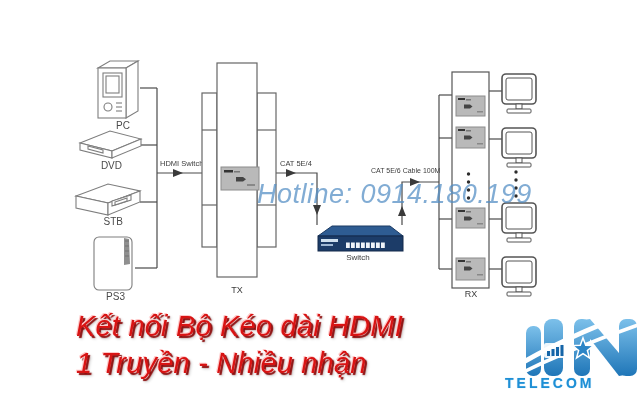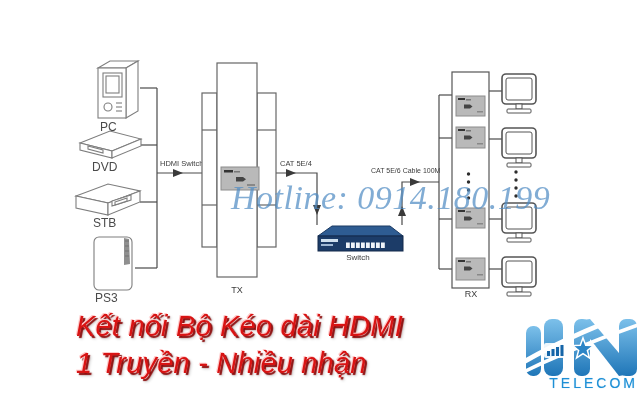--- a/index.html
+++ b/index.html
@@ -1,34 +1,34 @@
 <!DOCTYPE html>
 <html><head>
 <meta charset="utf-8">
 <style>
   html,body{margin:0;padding:0;}
   body{width:640px;height:400px;position:relative;background:#fff;overflow:hidden;
        font-family:"Liberation Sans",sans-serif;}
   .abs{position:absolute;}
-  .diag-label{position:absolute;color:#4a4a4a;font-size:12px;text-align:left;
+  .diag-label{position:absolute;color:#4a4a4a;font-size:10px;text-align:right;
               white-space:nowrap;}
   .cable-label{position:absolute;color:#3c3c3c;font-size:7.5px;white-space:nowrap;}
   .box-label{position:absolute;color:#3c3c3c;font-size:9px;text-align:center;white-space:nowrap;}
   .tv-label{position:absolute;color:#3a3a3a;font-size:10px;font-weight:bold;
             width:34px;text-align:center;letter-spacing:.5px;}
-  #watermark{position:absolute;left:231px;top:179px;
-             font-family:Liberation Serif, serif;font-style:italic;
-             font-size:34px;color:rgba(80,140,195,.72);letter-spacing:.5px;z-index:5;}
+  #watermark{position:absolute;left:257px;top:179px;
+             font-family:Liberation Sans, sans-serif;font-style:italic;
+             font-size:27px;color:rgba(80,140,195,.72);letter-spacing:.5px;z-index:5;}
   .caption{position:absolute;left:76px;font-weight:normal;font-style:italic;
            font-size:29px;color:#d81414;letter-spacing:.2px;white-space:nowrap;
            text-shadow:-1px -1px 0 #ffc9c9,2px 2px 1px #8c0f0f,3px 3px 3px rgba(0,0,0,.22);}
   #caption-line1{top:310px;}
   #caption-line2{top:347px;}
-  #logo-wordmark{position:absolute;left:505px;top:375px;width:133px;text-align:right;
-                 font-weight:normal;font-size:14px;letter-spacing:3px;color:#1e8fd5;
+  #logo-wordmark{position:absolute;left:505px;top:375px;width:133px;text-align:left;
+                 font-weight:bold;font-size:14px;letter-spacing:3px;color:#1e8fd5;
                  text-shadow:0 0 1px #8ecbf0;}
   svg{display:block;}
 </style>
 </head>
 <body>
 
 <svg class="abs" style="left:0;top:0;z-index:1" width="640" height="400" viewBox="0 0 640 400">
 
   <g stroke="#4a4a4a" stroke-width="1.2" fill="none">
     <line x1="140" y1="88" x2="157" y2="88"></line>

